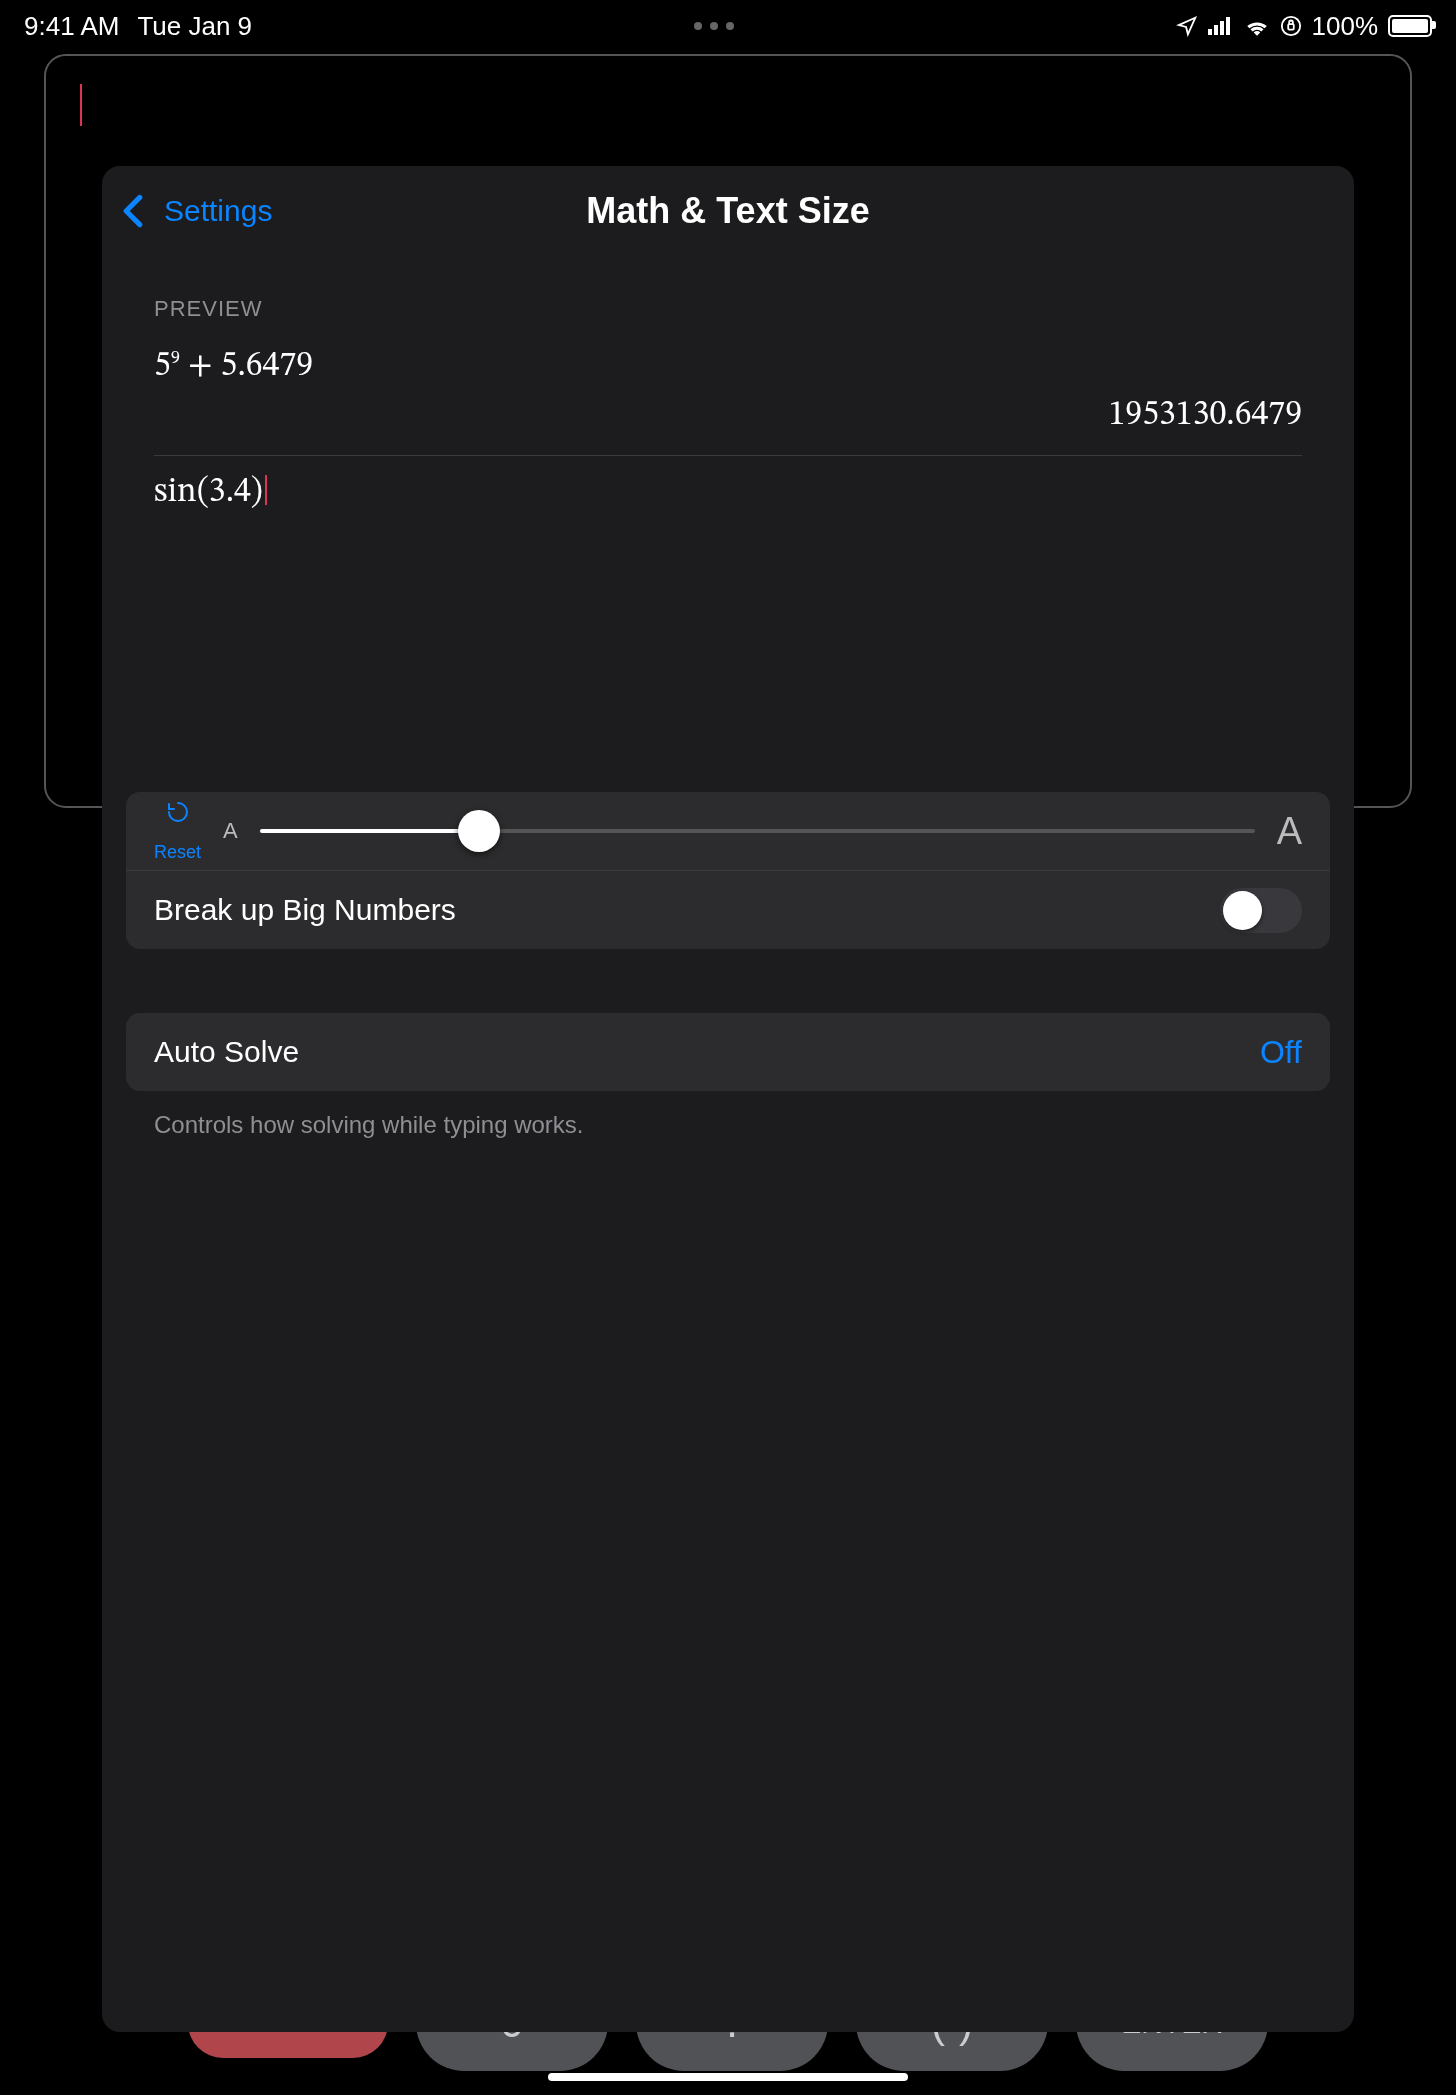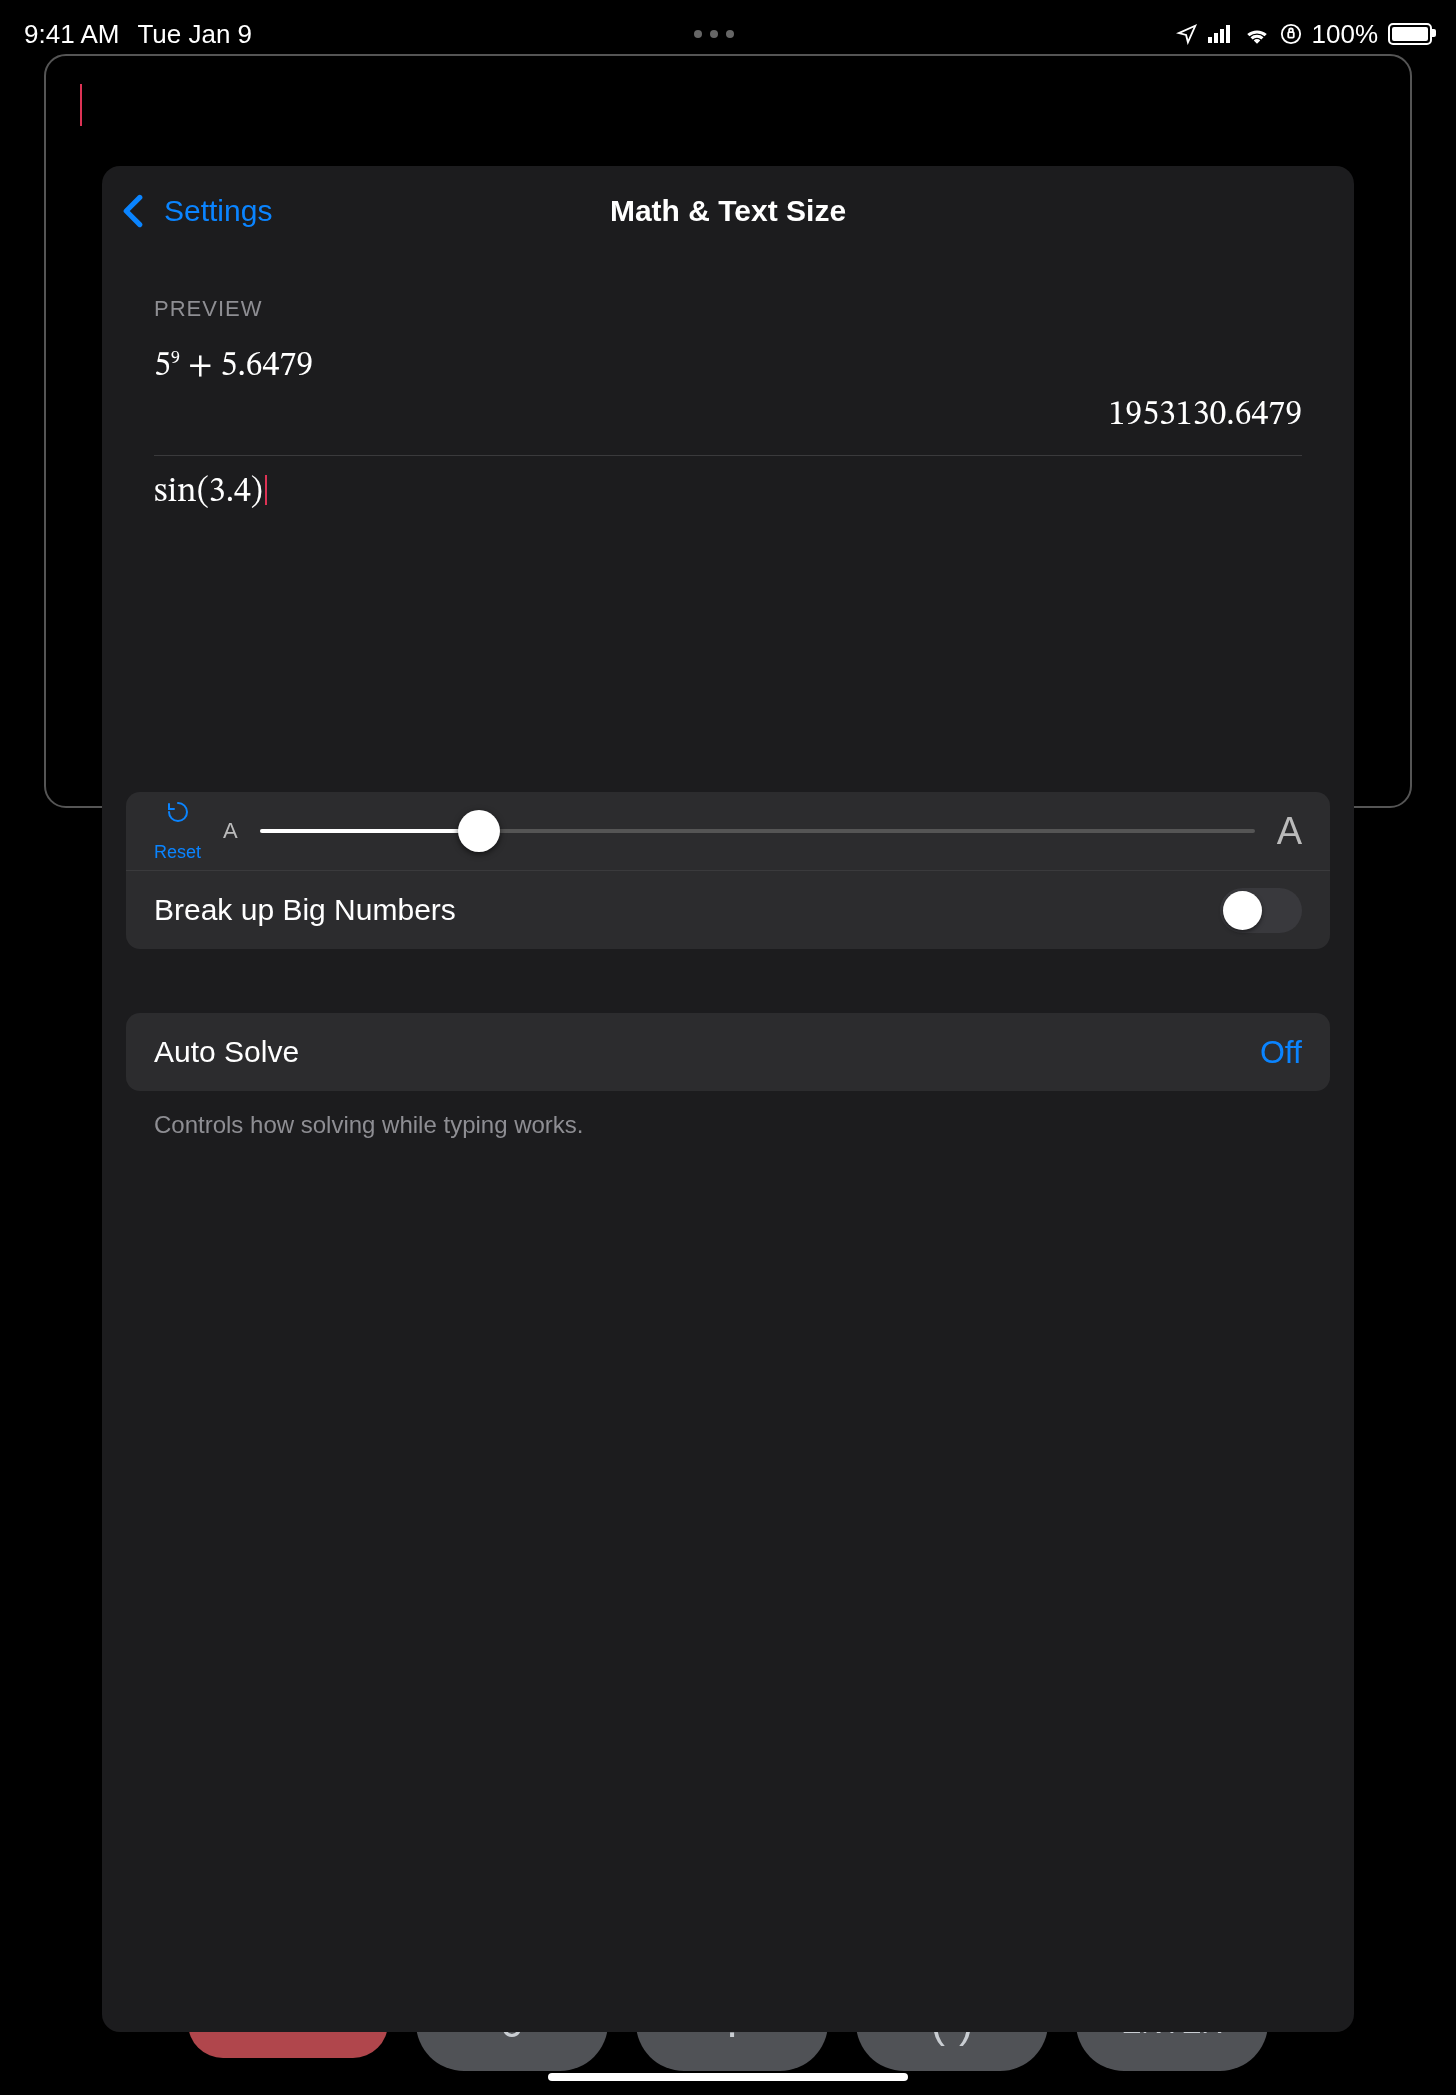--- a/index.html
+++ b/index.html
@@ -9,21 +9,21 @@
     --row:#2c2c2e;
     --muted:#8e8e93;
     --fg:#ffffff;
   }
   html,body{margin:0;padding:0;background:#000;color:var(--fg);
     font-family:-apple-system,BlinkMacSystemFont,"SF Pro Text","Helvetica Neue",Arial,sans-serif;}
   body{width:1456px;height:2095px;position:relative;overflow:hidden;}
 
   
   .status{position:absolute;top:0;left:0;right:0;height:44px;
-    display:flex;align-items:center;padding:12px 24px;font-size:26px;font-weight:500;}
+    display:flex;align-items:center;padding:4px 24px;font-size:26px;font-weight:500;}
   .status-left{display:flex;gap:18px;align-items:center;}
   .status-center{flex:1;display:flex;justify-content:center;gap:8px;}
   .status-center .dot{width:8px;height:8px;border-radius:50%;background:#666;}
   .status-right{display:flex;gap:10px;align-items:center;}
   .status-right svg{display:block;}
   .batt{width:40px;height:18px;border:2px solid #fff;border-radius:5px;position:relative;}
   .batt::after{content:"";position:absolute;right:-6px;top:4px;width:4px;height:8px;background:#fff;border-radius:0 2px 2px 0;}
   .batt-fill{position:absolute;inset:2px;background:#fff;border-radius:2px;}
 
   
@@ -31,21 +31,21 @@
     border:2px solid #555;border-radius:22px;}
   .outline-cursor{position:absolute;top:28px;left:34px;width:2px;height:42px;background:#d35;}
 
   
   .sheet{position:absolute;top:166px;left:102px;right:102px;bottom:63px;
     background:var(--panel);border-radius:18px;padding:0;}
   .sheet-header{height:90px;display:flex;align-items:center;position:relative;}
   .back{display:flex;align-items:center;gap:20px;color:var(--blue);font-size:30px;
     position:absolute;left:20px;cursor:pointer;}
   .back svg{display:block;}
-  .title{flex:1;text-align:center;font-size:30px;font-weight:700;}
+  .title{flex:1;text-align:center;font-size:36px;font-weight:700;}
 
   .section-label{color:var(--muted);font-size:22px;letter-spacing:1px;
     padding:40px 52px 8px;}
   .preview{padding:0 52px;font-family:"STIX Two Math","Cambria Math","Times New Roman",serif;}
   .preview-row{display:flex;flex-direction:column;border-bottom:1px solid #3a3a3c;padding:14px 0 18px;}
   .preview-row:last-child{border-bottom:none;}
   .expr{font-size:34px;line-height:1.3;}
   .result{font-size:34px;text-align:right;padding-top:6px;}
   .sup{font-size:0.55em;vertical-align:super;}
   .frac{display:inline-flex;flex-direction:column;text-align:center;vertical-align:middle;line-height:1.05;}

